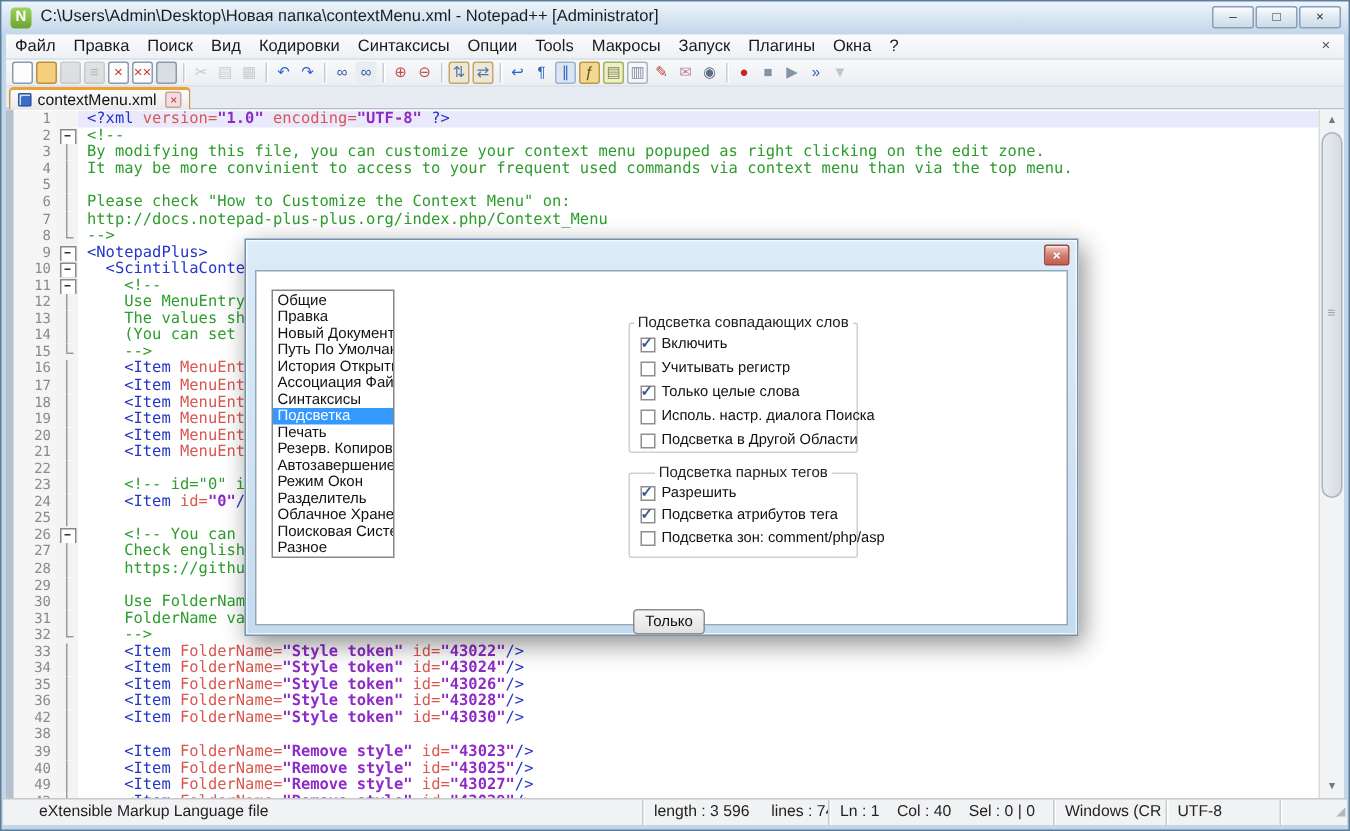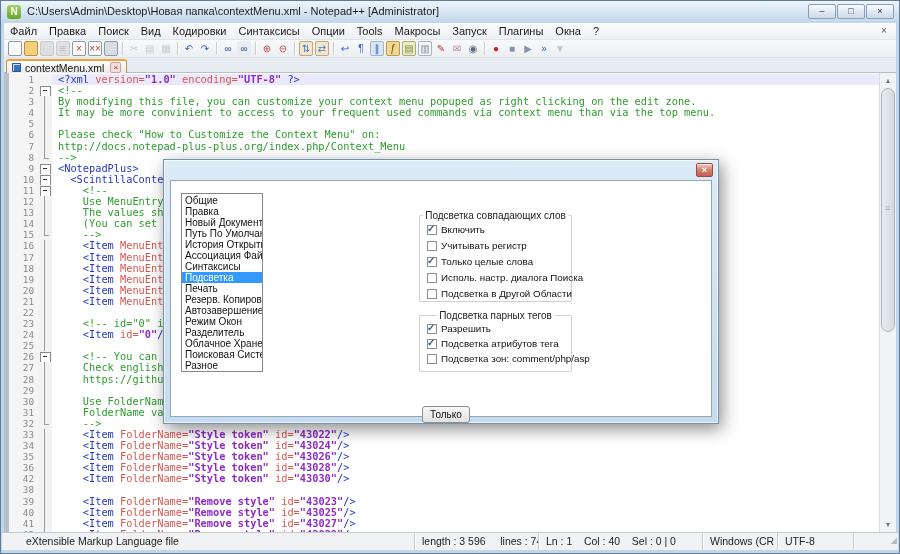--- a/index.html
+++ b/index.html
@@ -73,21 +73,21 @@
   .sb-thumb { position:absolute; left:1px; right:1px; top:15px; height:244px;
     background:linear-gradient(90deg,#e9ecef,#d6dbe0); border:1px solid #aab4be; border-radius:8px; }
   .sb-thumb::after { content:"≡"; position:absolute; left:3px; top:50%; margin-top:-7px; color:#9aa4ae; font-size:9px; }
 
   
   .statusbar { position:absolute; left:1px; right:1px; top:531px; height:18px; background:#f1f2f4;
     border-top:1px solid #c6c8ca; display:flex; align-items:center; font-size:10.5px; color:#222; }
   .sb-panel { height:100%; line-height:17px; white-space:pre; border-left:1px solid #c9cccf;
     box-shadow:inset 1px 0 0 #fff; padding-left:7px; overflow:hidden; }
   .sb-doc { flex:1; border-left:none; box-shadow:none; padding-left:24px; }
-  .sb-len { width:124px; } .sb-pos { width:164px; } .sb-eol { width:75px; } .sb-enc { width:76px; }
+  .sb-len { width:124px; } .sb-pos { width:150px; } .sb-eol { width:75px; } .sb-enc { width:76px; }
   .sb-ins { width:45px; position:relative; }
   .grip { position:absolute; right:1px; bottom:1px; color:#b0b8c0; font-size:8px; }
 
   
   .dialog { position:absolute; left:162px; top:158px; width:556px; height:265px; z-index:10;
     background:linear-gradient(#dcebf8,#c6dbee); border:1px solid #7292ae;
     box-shadow:3px 5px 16px rgba(0,0,0,.45), inset 0 0 0 1px rgba(255,255,255,.65); }
   .dlg-titlebar { position:absolute; left:0; top:0; right:0; height:20px; }
   .dlg-title { position:absolute; left:8px; top:3px; font-size:11px; color:#1c2c3c; }
   .dlg-close { position:absolute; top:3px; right:5px; width:17px; height:14px;
@@ -236,21 +236,21 @@
         <div class="ed-line"><div class="ln">31</div><div class="fold f-v"></div><div class="code"><span class="sx-p">    </span><span class="sx-c">FolderName value</span></div></div>
         <div class="ed-line"><div class="ln">32</div><div class="fold f-e"></div><div class="code"><span class="sx-p">    </span><span class="sx-c">--&gt;</span></div></div>
         <div class="ed-line"><div class="ln">33</div><div class="fold f-v"></div><div class="code"><span class="sx-p">    </span><span class="sx-t">&lt;Item </span><span class="sx-a">FolderName=</span><span class="sx-v">"Style token"</span><span class="sx-p"> </span><span class="sx-a">id=</span><span class="sx-v">"43022"</span><span class="sx-t">/&gt;</span></div></div>
         <div class="ed-line"><div class="ln">34</div><div class="fold f-v"></div><div class="code"><span class="sx-p">    </span><span class="sx-t">&lt;Item </span><span class="sx-a">FolderName=</span><span class="sx-v">"Style token"</span><span class="sx-p"> </span><span class="sx-a">id=</span><span class="sx-v">"43024"</span><span class="sx-t">/&gt;</span></div></div>
         <div class="ed-line"><div class="ln">35</div><div class="fold f-v"></div><div class="code"><span class="sx-p">    </span><span class="sx-t">&lt;Item </span><span class="sx-a">FolderName=</span><span class="sx-v">"Style token"</span><span class="sx-p"> </span><span class="sx-a">id=</span><span class="sx-v">"43026"</span><span class="sx-t">/&gt;</span></div></div>
         <div class="ed-line"><div class="ln">36</div><div class="fold f-v"></div><div class="code"><span class="sx-p">    </span><span class="sx-t">&lt;Item </span><span class="sx-a">FolderName=</span><span class="sx-v">"Style token"</span><span class="sx-p"> </span><span class="sx-a">id=</span><span class="sx-v">"43028"</span><span class="sx-t">/&gt;</span></div></div>
         <div class="ed-line"><div class="ln">42</div><div class="fold f-v"></div><div class="code"><span class="sx-p">    </span><span class="sx-t">&lt;Item </span><span class="sx-a">FolderName=</span><span class="sx-v">"Style token"</span><span class="sx-p"> </span><span class="sx-a">id=</span><span class="sx-v">"43030"</span><span class="sx-t">/&gt;</span></div></div>
         <div class="ed-line"><div class="ln">38</div><div class="fold f-v"></div><div class="code"></div></div>
         <div class="ed-line"><div class="ln">39</div><div class="fold f-v"></div><div class="code"><span class="sx-p">    </span><span class="sx-t">&lt;Item </span><span class="sx-a">FolderName=</span><span class="sx-v">"Remove style"</span><span class="sx-p"> </span><span class="sx-a">id=</span><span class="sx-v">"43023"</span><span class="sx-t">/&gt;</span></div></div>
         <div class="ed-line"><div class="ln">40</div><div class="fold f-v"></div><div class="code"><span class="sx-p">    </span><span class="sx-t">&lt;Item </span><span class="sx-a">FolderName=</span><span class="sx-v">"Remove style"</span><span class="sx-p"> </span><span class="sx-a">id=</span><span class="sx-v">"43025"</span><span class="sx-t">/&gt;</span></div></div>
-        <div class="ed-line"><div class="ln">41</div><div class="fold f-v"></div><div class="code"><span class="sx-p">    </span><span class="sx-t">&lt;Item </span><span class="sx-a">FolderName=</span><span class="sx-v">"Remove style"</span><span class="sx-p"> </span><span class="sx-a">id=</span><span class="sx-v">"43027"</span><span class="sx-t">/&gt;</span></div></div>
+        <div class="ed-line"><div class="ln">49</div><div class="fold f-v"></div><div class="code"><span class="sx-p">    </span><span class="sx-t">&lt;Item </span><span class="sx-a">FolderName=</span><span class="sx-v">"Remove style"</span><span class="sx-p"> </span><span class="sx-a">id=</span><span class="sx-v">"43027"</span><span class="sx-t">/&gt;</span></div></div>
         <div class="ed-line"><div class="ln">42</div><div class="fold f-v"></div><div class="code"><span class="sx-p">    </span><span class="sx-t">&lt;Item </span><span class="sx-a">FolderName=</span><span class="sx-v">"Remove style"</span><span class="sx-p"> </span><span class="sx-a">id=</span><span class="sx-v">"43029"</span><span class="sx-t">/&gt;</span></div></div>
       </div>
     <div class="gutter-strip"></div>
     <div class="scrollbar">
       <div class="sb-btn">▲</div>
       <div class="sb-thumb"></div>
       <div class="sb-btn down">▼</div>
     </div>
   </div>
 

